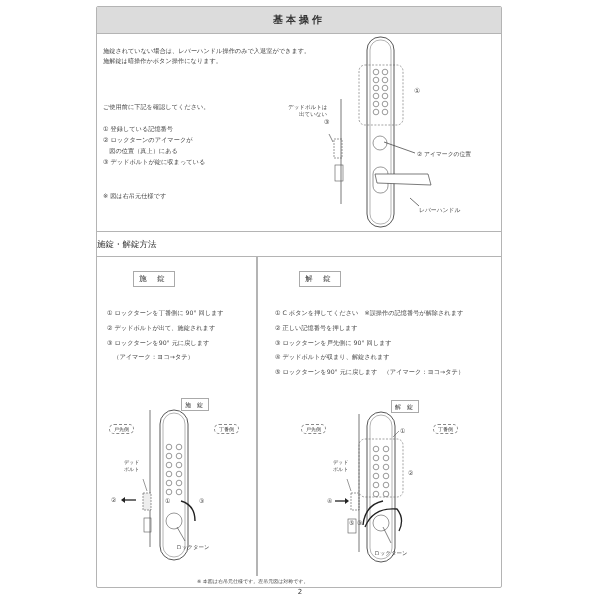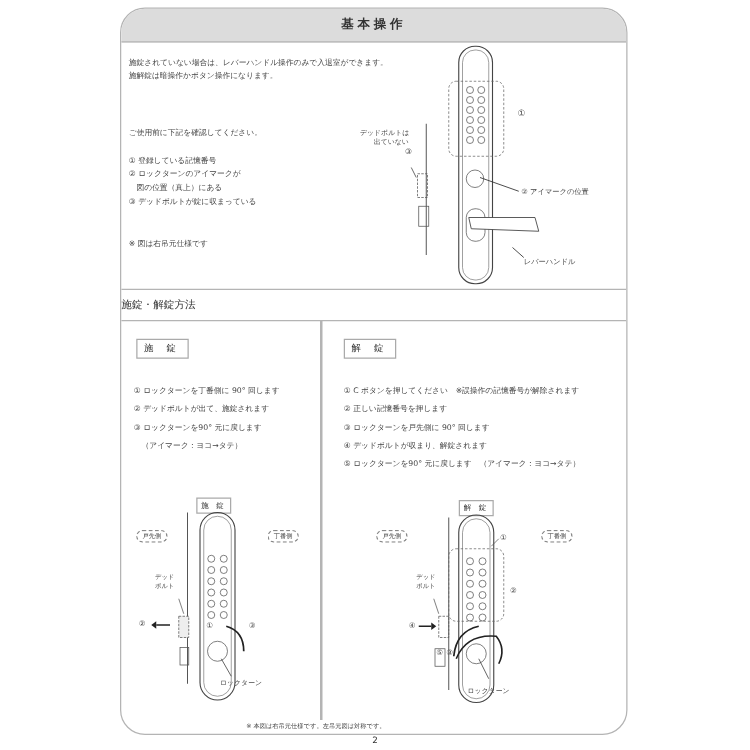--- a/index.html
+++ b/index.html
@@ -1,22 +1,22 @@
 <!DOCTYPE html>
 <html><head>
 <meta charset="utf-8">
 <style>
   html,body{margin:0;padding:0;background:#fff;}
   body{width:600px;height:600px;position:relative;overflow:hidden;font-family:"DejaVu Sans",sans-serif;color:#333;}
-  .frame{position:absolute;left:96px;top:6px;width:406px;height:582px;border:1.5px solid #b4b4b4;border-radius:20px;box-sizing:border-box;overflow:hidden;background:#fff;}
+  .frame{position:absolute;left:96px;top:6px;width:406px;height:582px;border:1.5px solid #b4b4b4;border-radius:2px;box-sizing:border-box;overflow:hidden;background:#fff;}
   .hdr{position:absolute;left:0;top:0;width:100%;height:26px;background:#dcdcdc;border-bottom:1.5px solid #b4b4b4;text-align:center;font-size:10px;line-height:26px;font-weight:bold;letter-spacing:3px;color:#333;}
   .t{position:absolute;font-size:6.2px;line-height:8px;white-space:nowrap;color:#444;}
   .sec2{position:absolute;left:0;top:224px;width:100%;height:24px;border-top:1.5px solid #b4b4b4;border-bottom:1.5px solid #b4b4b4;text-align:left;font-size:8.5px;line-height:24px;color:#333;}
   .vdiv{position:absolute;left:159px;top:249px;width:1.5px;height:320px;background:#b4b4b4;}
-  .tag{position:absolute;border:1px solid #aaa;font-size:7.5px;text-align:center;letter-spacing:4px;background:#fff;}
+  .tag{position:absolute;border:1px solid #aaa;font-size:7.5px;text-align:center;letter-spacing:4px;background:#fff;margin-left:24px;}
   .pill{position:absolute;border:1px dashed #888;border-radius:6px;font-size:5px;padding:0 4px;line-height:8px;}
   .pageno{position:absolute;left:0;top:588px;width:600px;text-align:center;font-size:7px;color:#333;}
   svg{position:absolute;overflow:visible;}
 </style>
 </head>
 <body>
 
 <div class="frame">
   <div class="hdr">基本操作</div>
 

